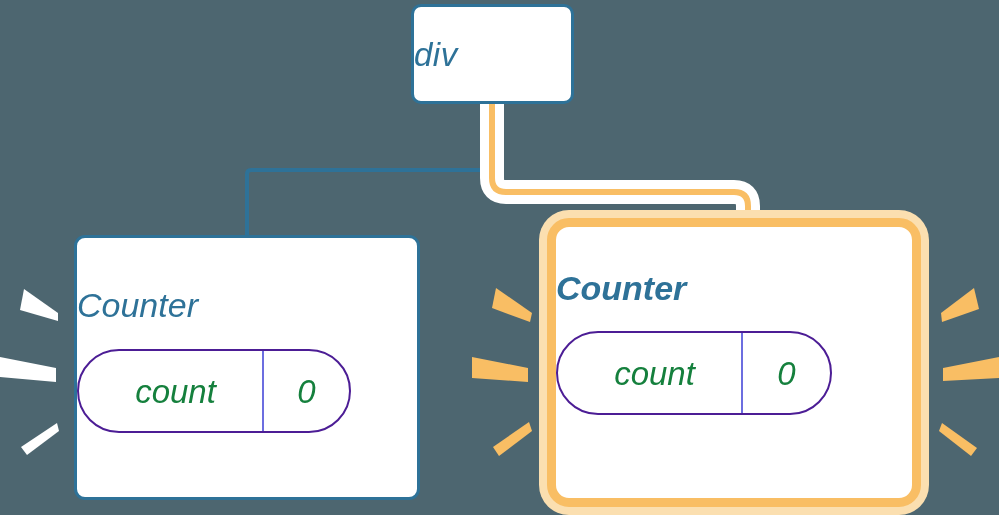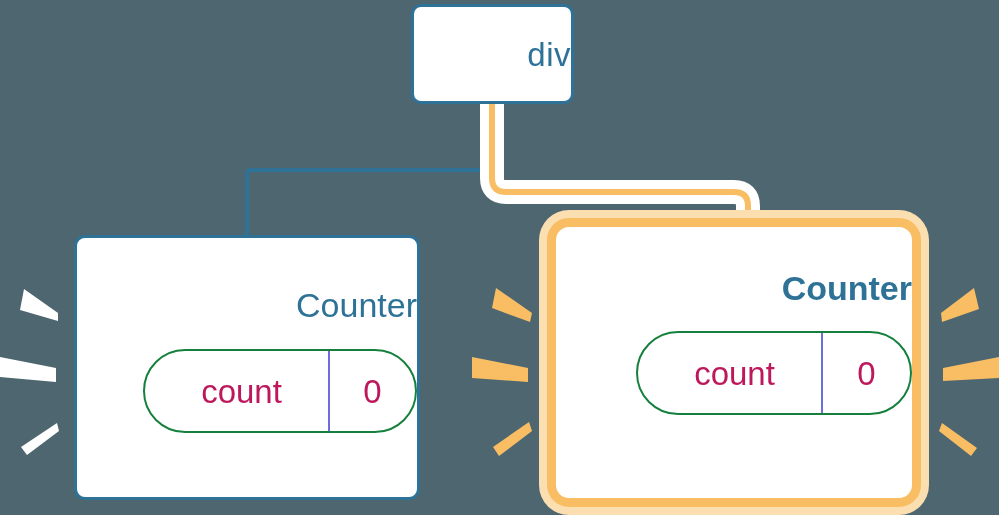--- a/index.html
+++ b/index.html
@@ -24,21 +24,22 @@
     top: 0;
     width: 999px;
     height: 515px;
   }
   .node {
     position: absolute;
     background: #ffffff;
     box-sizing: border-box;
     display: flex;
     flex-direction: column;
-    align-items: flex-end;
+    align-items: flex-start;
+    font-style: italic;
   }
 
   
   #div-node {
     left: 411px;
     top: 4px;
     width: 163px;
     height: 100px;
     border: 3px solid #2e7298;
     border-radius: 10px;
@@ -86,24 +87,24 @@
     font-weight: 700;
     margin-top: 44px;
     line-height: 1;
   }
 
   
   .pill {
     position: relative;
     display: flex;
     align-items: stretch;
-    border: 2px solid #15803d;
+    border: 2px solid #4c1d95;
     border-radius: 999px;
     height: 80px;
-    color: #be185d;
+    color: #15803d;
     background: #fff;
   }
   #counter-plain .pill {
     width: 270px;
     margin-top: 27px;
   }
   #counter-highlight .pill {
     width: 272px;
     margin-top: 26px;
   }

